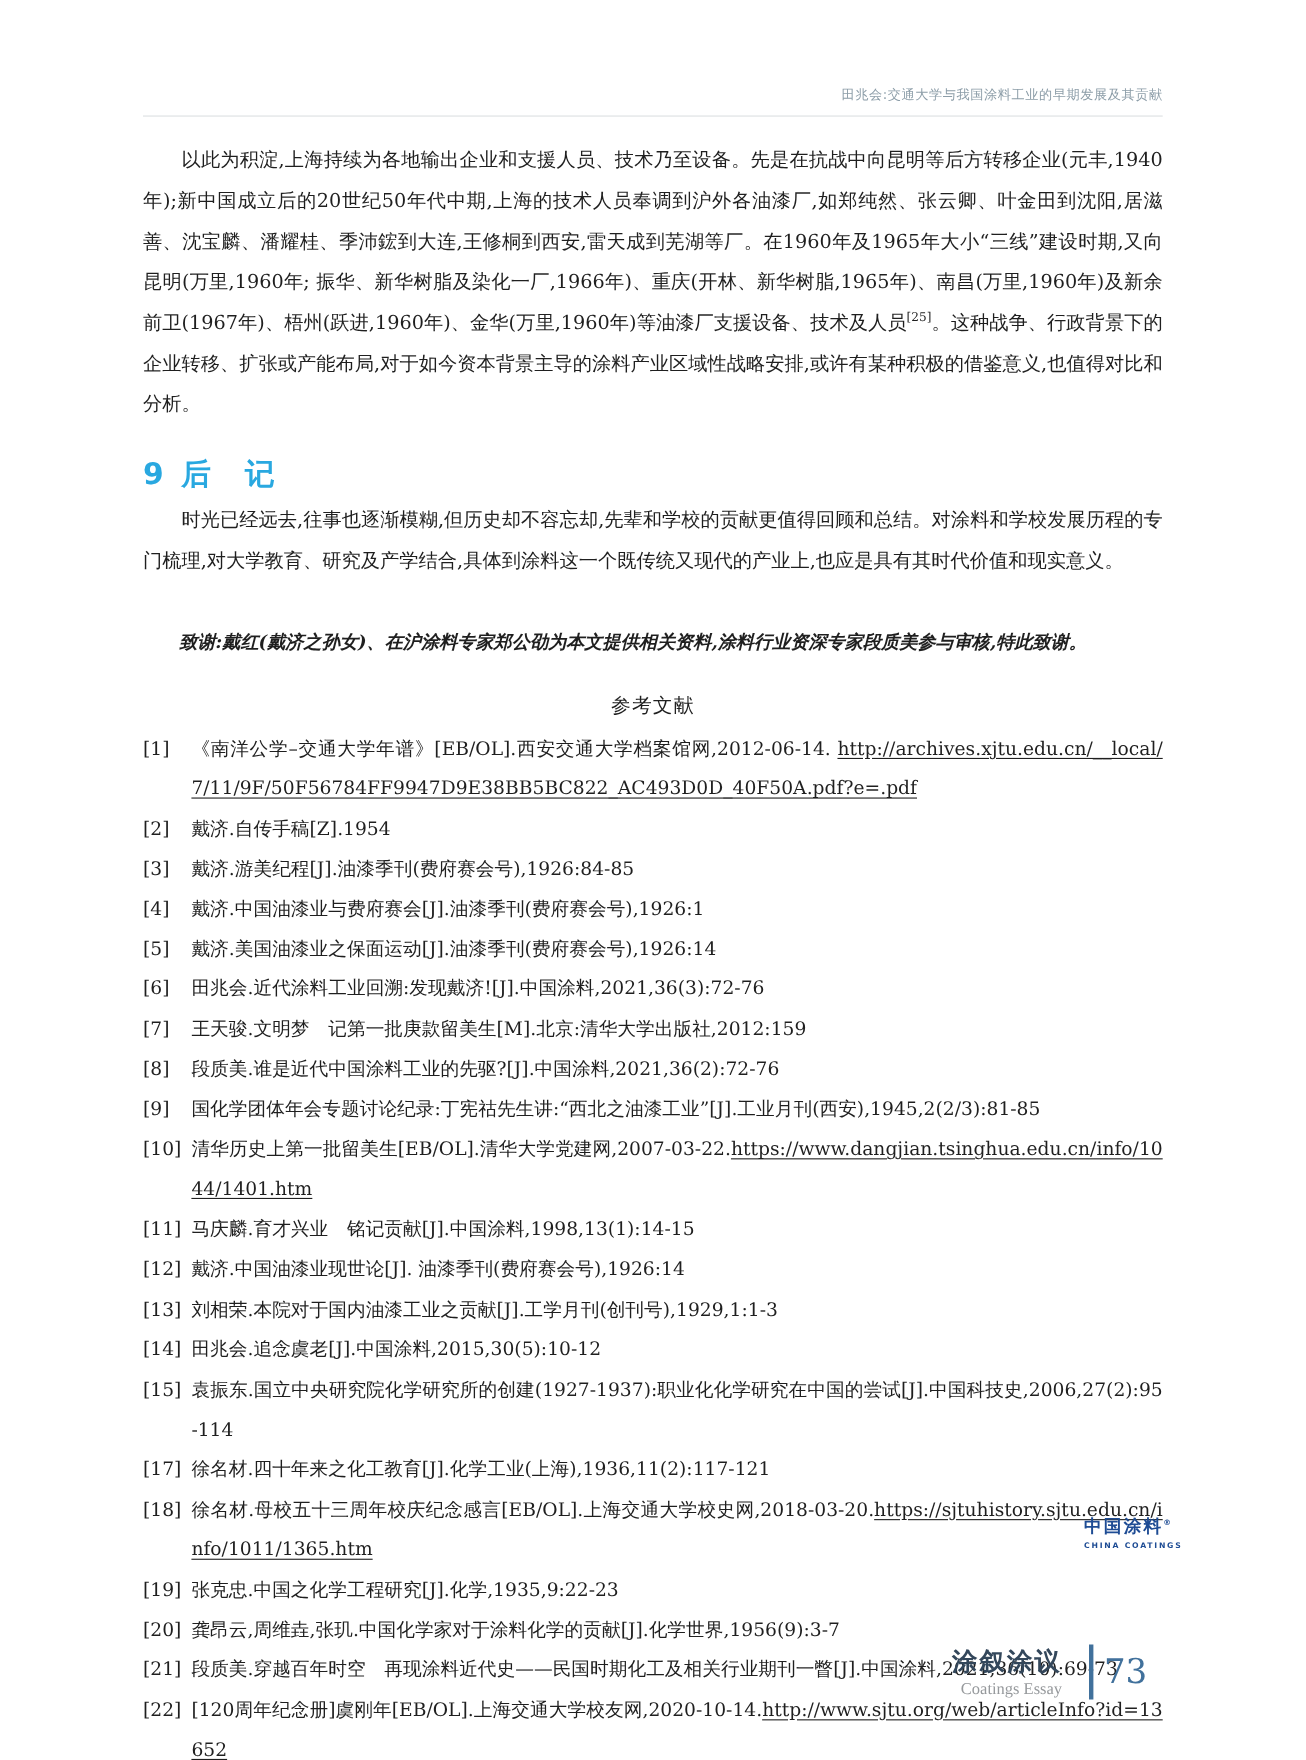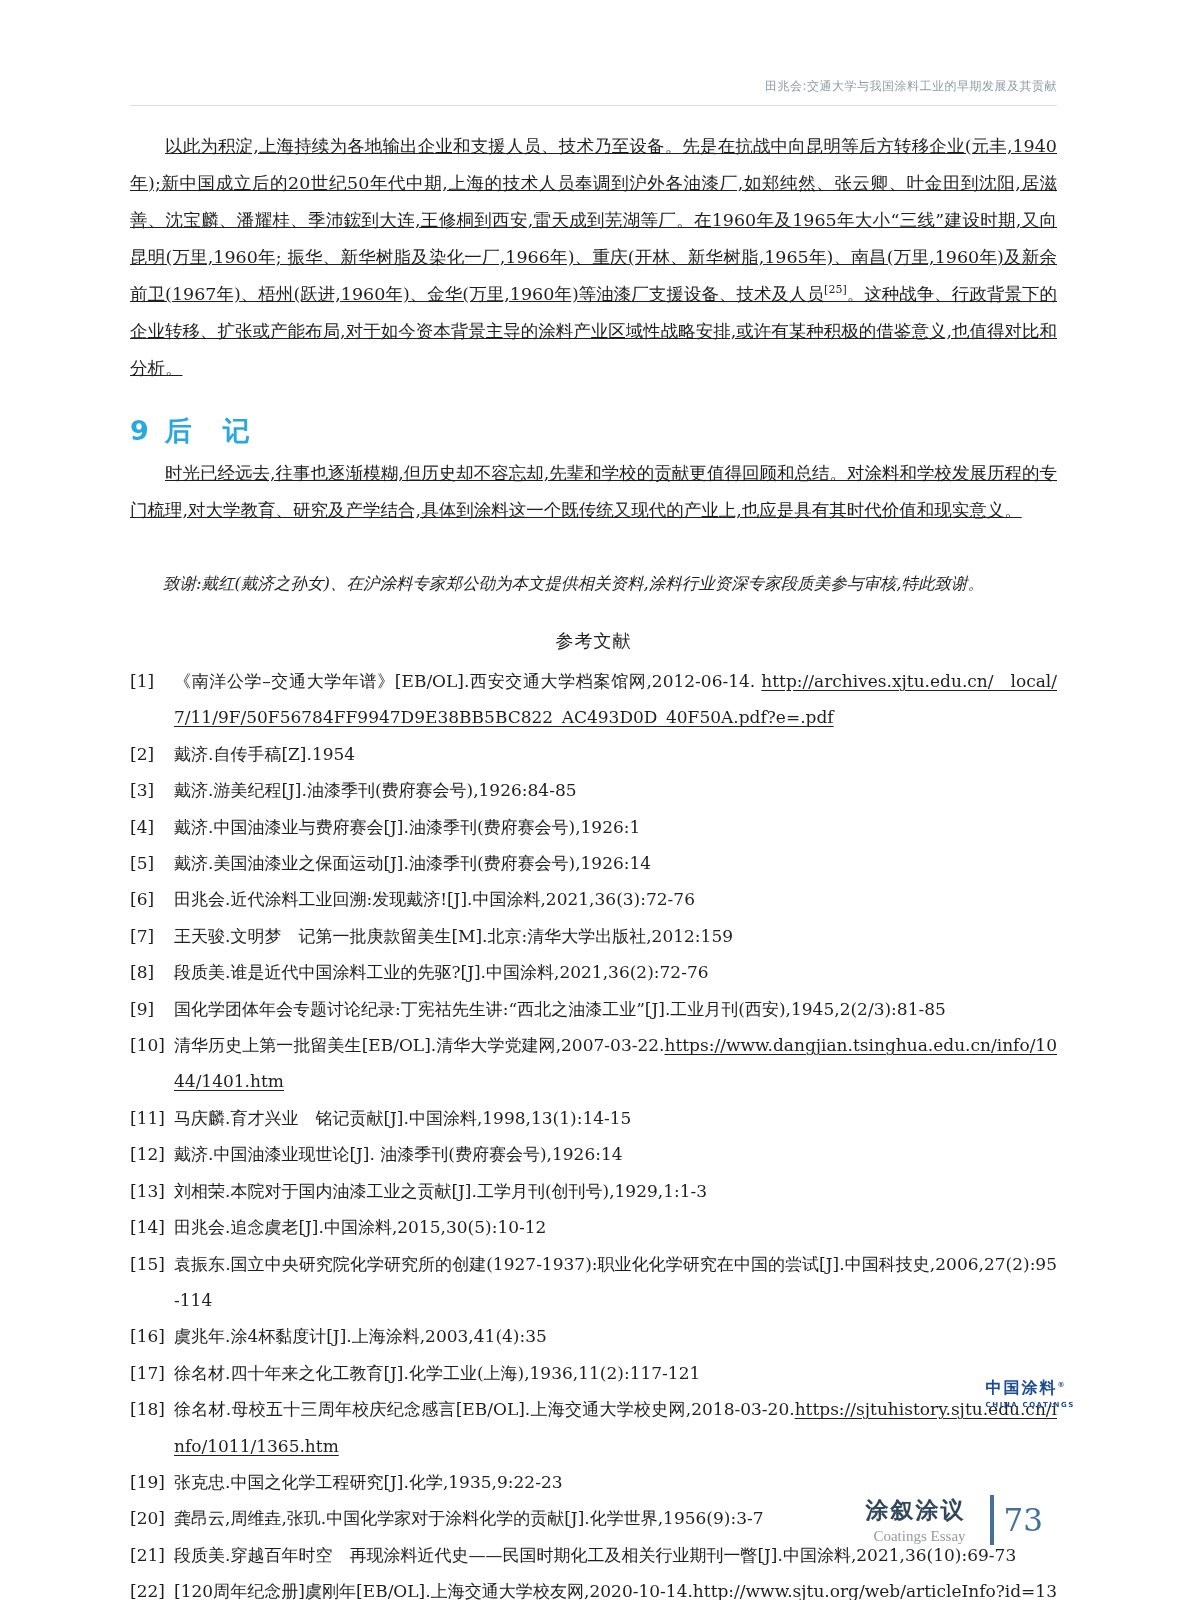--- a/index.html
+++ b/index.html
@@ -29,21 +29,20 @@
     height: 0;
   }
 
   
   .body-para {
     margin-top: 22px;
     font-size: 17.5px;
     line-height: 37px;
     text-align: justify;
     text-indent: 2em;
-    text-decoration: underline;
   }
   .body-para sup {
     font-size: 11px;
     vertical-align: super;
     line-height: 0;
   }
 
   
   .section-heading {
     margin-top: 26px;
@@ -57,21 +56,21 @@
 
   .after-heading { margin-top: 6px; }
 
   
   .ack-para {
     margin-top: 40px;
     font-size: 16.5px;
     line-height: 30px;
     text-indent: 2em;
     font-style: italic;
-    font-weight: normal;
+    font-weight: bold;
     text-align: justify;
   }
 
   
   .ref-heading {
     margin-top: 30px;
     text-align: center;
     font-size: 18px;
     font-weight: normal;
     letter-spacing: 1px;
@@ -235,24 +234,20 @@
     <span class="ref-num">[13]</span>
     <span class="ref-body"><span>刘相荣.本院对于国内油漆工业之贡献[J].工学月刊(创刊号),1929,1:1-3</span></span>
   </div>
         <div class="ref-item">
     <span class="ref-num">[14]</span>
     <span class="ref-body"><span>田兆会.追念虞老[J].中国涂料,2015,30(5):10-12</span></span>
   </div>
         <div class="ref-item">
     <span class="ref-num">[15]</span>
     <span class="ref-body"><span>袁振东.国立中央研究院化学研究所的创建(1927-1937):职业化化学研究在中国的尝试[J].中国科技史,2006,27(2):95-114</span></span>
-  </div>
-        <div class="ref-item">
-    <span class="ref-num">[16]</span>
-    <span class="ref-body"><span>虞兆年.涂4杯黏度计[J].上海涂料,2003,41(4):35</span></span>
   </div>
         <div class="ref-item">
     <span class="ref-num">[17]</span>
     <span class="ref-body"><span>徐名材.四十年来之化工教育[J].化学工业(上海),1936,11(2):117-121</span></span>
   </div>
         <div class="ref-item">
     <span class="ref-num">[18]</span>
     <span class="ref-body"><span>徐名材.母校五十三周年校庆纪念感言[EB/OL].上海交通大学校史网,2018-03-20.</span><a class="ref-link">https://sjtuhistory.sjtu.edu.cn/info/1011/1365.htm</a></span>
   </div>
         <div class="ref-item">

